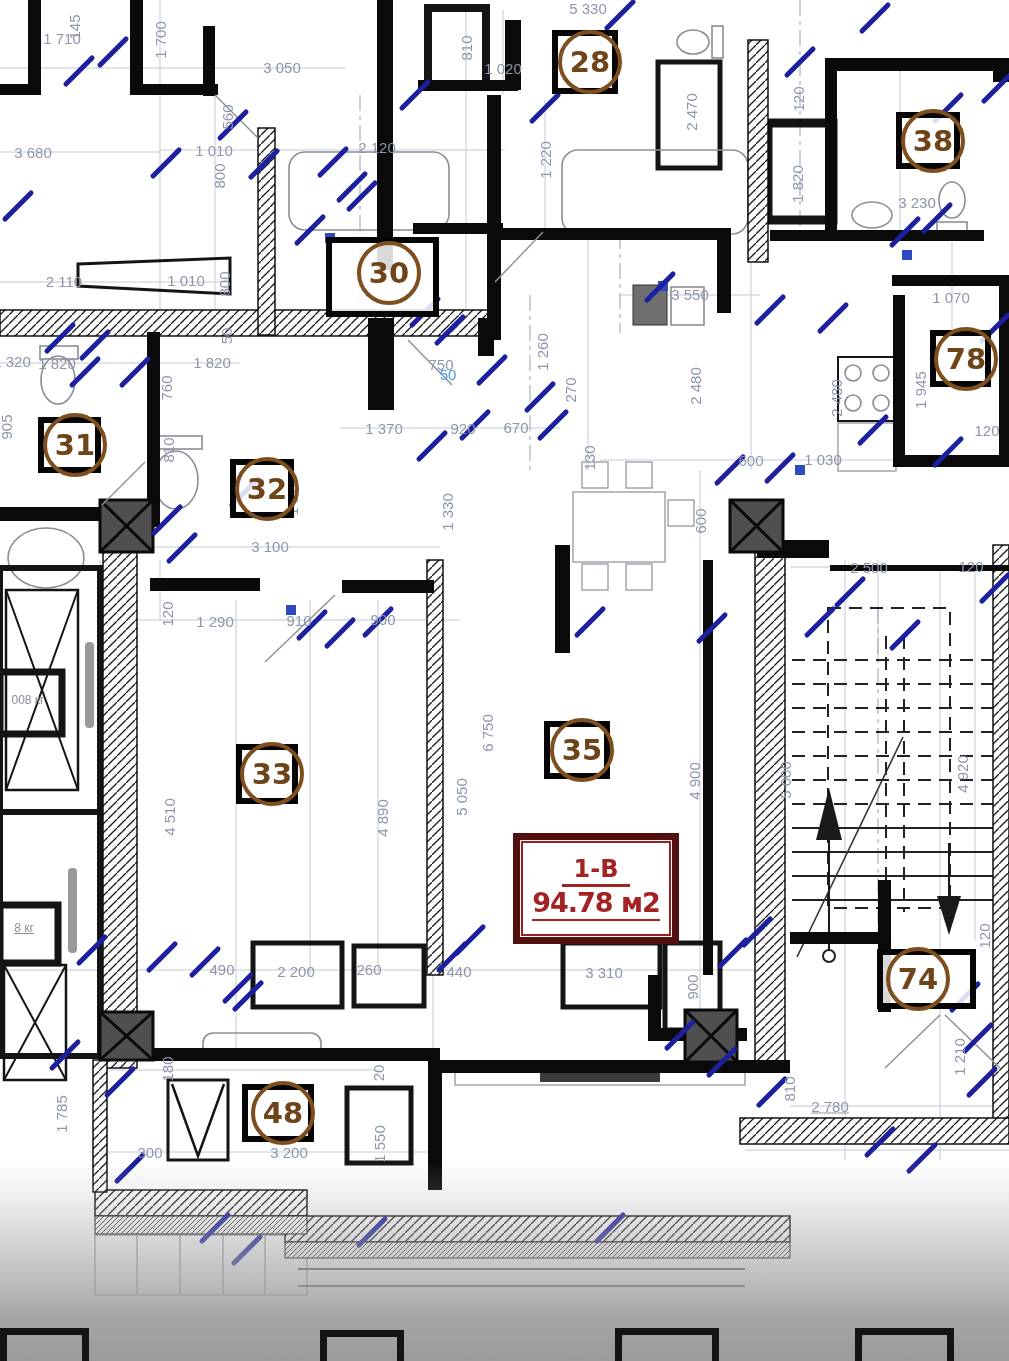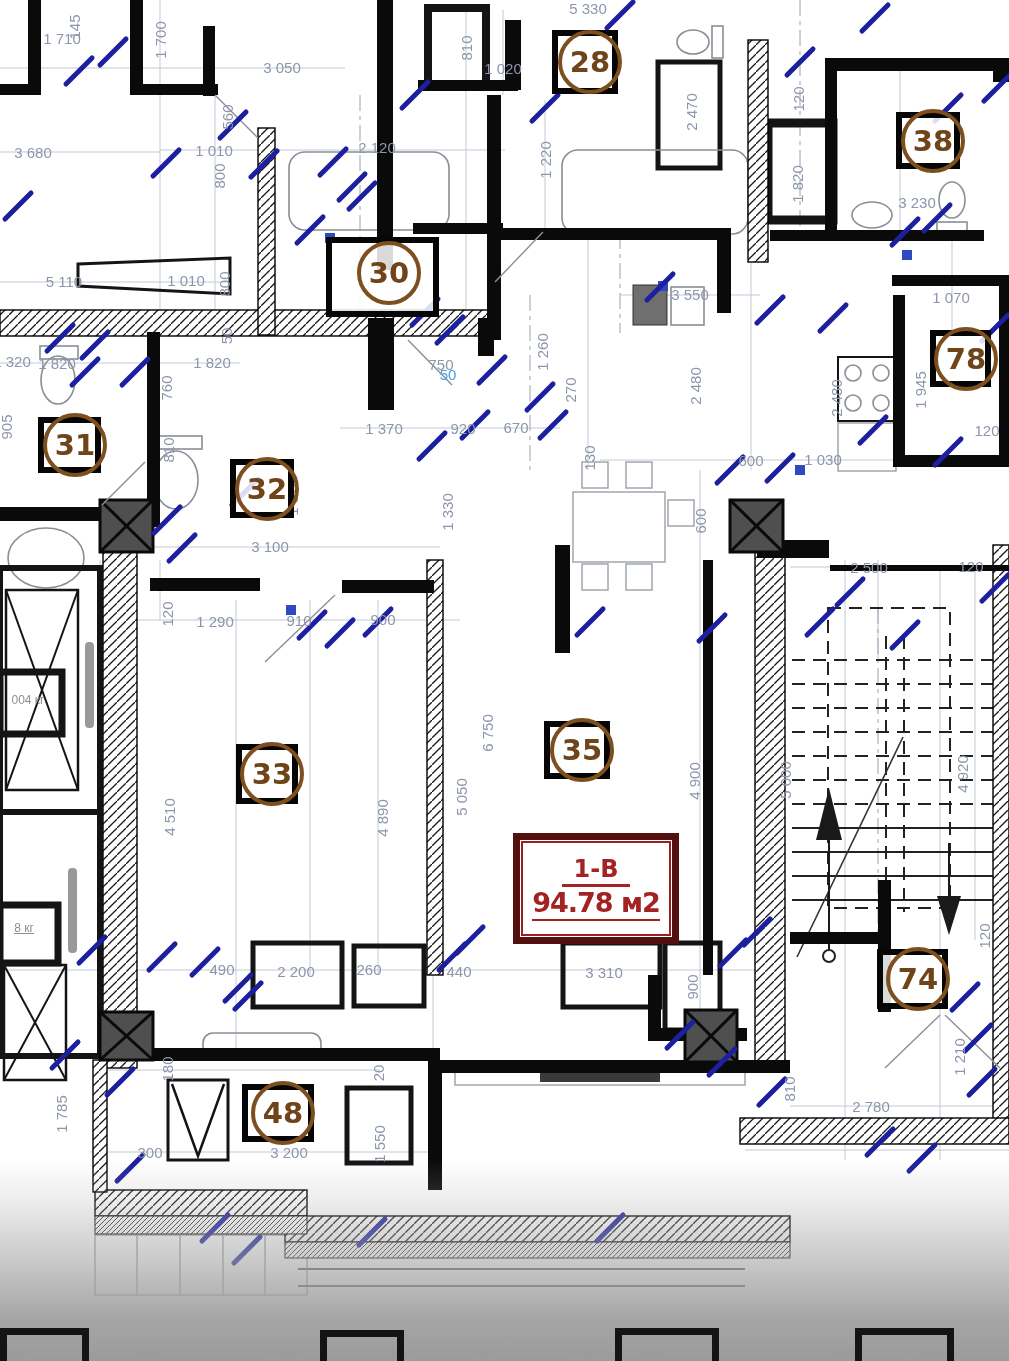--- a/index.html
+++ b/index.html
@@ -375,21 +375,21 @@
       <span class="dim" style="left: 503px; top: 68px;">1 020</span>
       <span class="dim rot" style="left: 691px; top: 112px;">2 470</span>
       <span class="dim rot" style="left: 545px; top: 160px;">1 220</span>
       <span class="dim rot" style="left: 798px; top: 99px;">120</span>
       <span class="dim rot" style="left: 797px; top: 184px;">1 820</span>
       <span class="dim" style="left: 917px; top: 202px;">3 230</span>
       <span class="dim" style="left: 33px; top: 152px;">3 680</span>
       <span class="dim" style="left: 214px; top: 150px;">1 010</span>
       <span class="dim rot" style="left: 219px; top: 176px;">800</span>
       <span class="dim rot" style="left: 227px; top: 117px;">560</span>
-      <span class="dim" style="left: 64px; top: 281px;">5 110</span>
+      <span class="dim" style="left: 64px; top: 281px;">2 110</span>
       <span class="dim" style="left: 186px; top: 280px;">1 010</span>
       <span class="dim rot" style="left: 224px; top: 284px;">800</span>
       <span class="dim" style="left: 377px; top: 147px;">2 120</span>
       <span class="dim" style="left: 12px; top: 361px;">1 320</span>
       <span class="dim" style="left: 57px; top: 363px;">1 820</span>
       <span class="dim" style="left: 212px; top: 362px;">1 820</span>
       <span class="dim rot" style="left: 6px; top: 427px;">905</span>
       <span class="dim rot" style="left: 166px; top: 388px;">760</span>
       <span class="dim rot" style="left: 168px; top: 450px;">810</span>
       <span class="dim rot" style="left: 226px; top: 336px;">50</span>
@@ -431,25 +431,25 @@
       <span class="dim" style="left: 369px; top: 969px;">260</span>
       <span class="dim" style="left: 459px; top: 971px;">440</span>
       <span class="dim" style="left: 604px; top: 972px;">3 310</span>
       <span class="dim rot" style="left: 692px; top: 987px;">900</span>
       <span class="dim rot" style="left: 61px; top: 1114px;">1 785</span>
       <span class="dim" style="left: 150px; top: 1152px;">300</span>
       <span class="dim rot" style="left: 167px; top: 1069px;">180</span>
       <span class="dim" style="left: 289px; top: 1152px;">3 200</span>
       <span class="dim rot" style="left: 379px; top: 1144px;">1 550</span>
       <span class="dim rot" style="left: 378px; top: 1073px;">20</span>
-      <span class="dim" style="left: 871px; top: 1106px;">2 780</span>
+      <span class="dim" style="left: 830px; top: 1106px; text-decoration: underline;">2 780</span>
       <span class="dim rot" style="left: 959px; top: 1057px;">1 210</span>
       <span class="dim rot" style="left: 984px; top: 936px;">120</span>
       <span class="dim rot" style="left: 789px; top: 1089px;">810</span>
-      <span class="kg" style="left: 28px; top: 700px;">004 кг</span>
+      <span class="kg" style="left: 28px; top: 700px;">008 кг</span>
       <span class="kg" style="left: 24px; top: 928px; text-decoration: underline;">8 кг</span>
       <span class="bdim" style="left: 18px; top: 1353px;">560</span>
       <span class="bdim" style="left: 148px; top: 1353px;">850</span>
       <span class="bdim" style="left: 280px; top: 1353px;">1 800</span>
       <span class="bdim" style="left: 403px; top: 1353px;">850</span>
       <span class="bdim" style="left: 480px; top: 1353px;">740</span>
       <span class="bdim" style="left: 588px; top: 1353px;">1 800</span>
       <span class="bdim" style="left: 652px; top: 1353px;">560</span>
       <span class="bdim" style="left: 843px; top: 1353px;">440</span>
       <span class="bdim" style="left: 925px; top: 1353px;">1 800</span>
@@ -492,21 +492,21 @@
       <span class="ci" style="width: 56px; height: 56px; left: 4px; top: -2px;">33</span>
     </div>
     <div class="mk" style="left: 544px; top: 721px; width: 66px; height: 58px;">
       <span class="sq"></span>
       <span class="ci" style="width: 56px; height: 56px; left: 6px; top: -3px;">35</span>
     </div>
     <div class="mk" style="left: 242px; top: 1084px; width: 72px; height: 58px;">
       <span class="sq"></span>
       <span class="ci" style="width: 56px; height: 56px; left: 9px; top: -3px;">48</span>
     </div>
-    <div class="mk" style="left: 877px; top: 949px; width: 71px; height: 60px;">
+    <div class="mk" style="left: 877px; top: 949px; width: 71px; height: 60px; padding-left: 28px;">
       <span class="sq"></span>
       <span class="ci" style="width: 56px; height: 56px; left: 9px; top: -2px;">74</span>
     </div>
     <div class="brect" style="left: 0px; top: 1328px; width: 75px; height: 60px;"></div>
     <div class="brect" style="left: 320px; top: 1330px; width: 70px; height: 60px;"></div>
     <div class="brect" style="left: 615px; top: 1328px; width: 90px; height: 60px;"></div>
     <div class="brect" style="left: 855px; top: 1328px; width: 85px; height: 60px;"></div>
   </div>
 
 </body></html>

